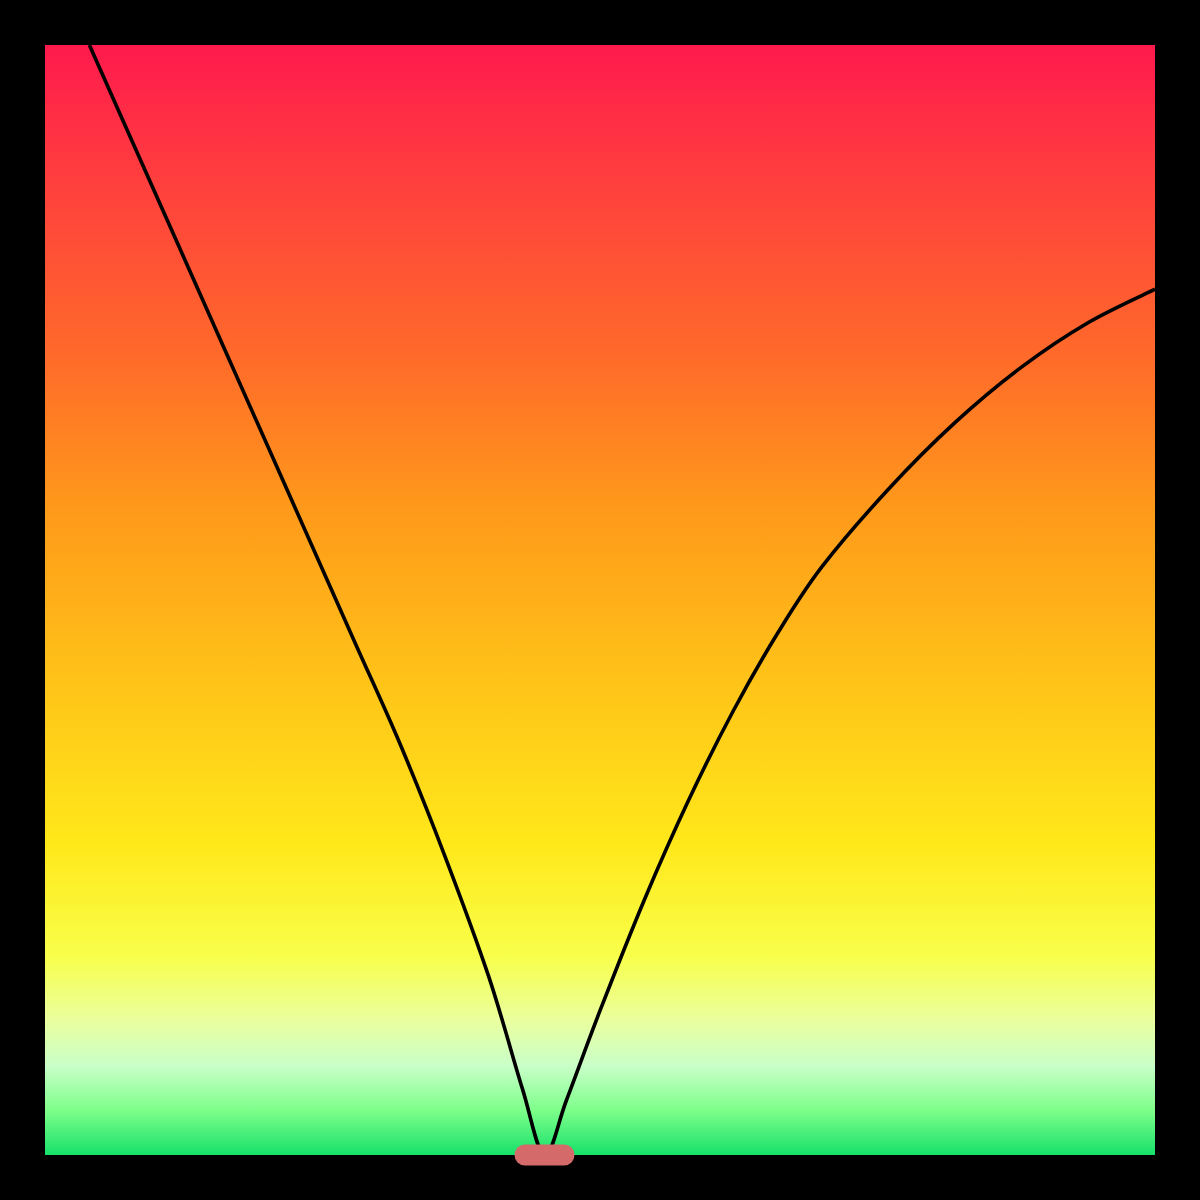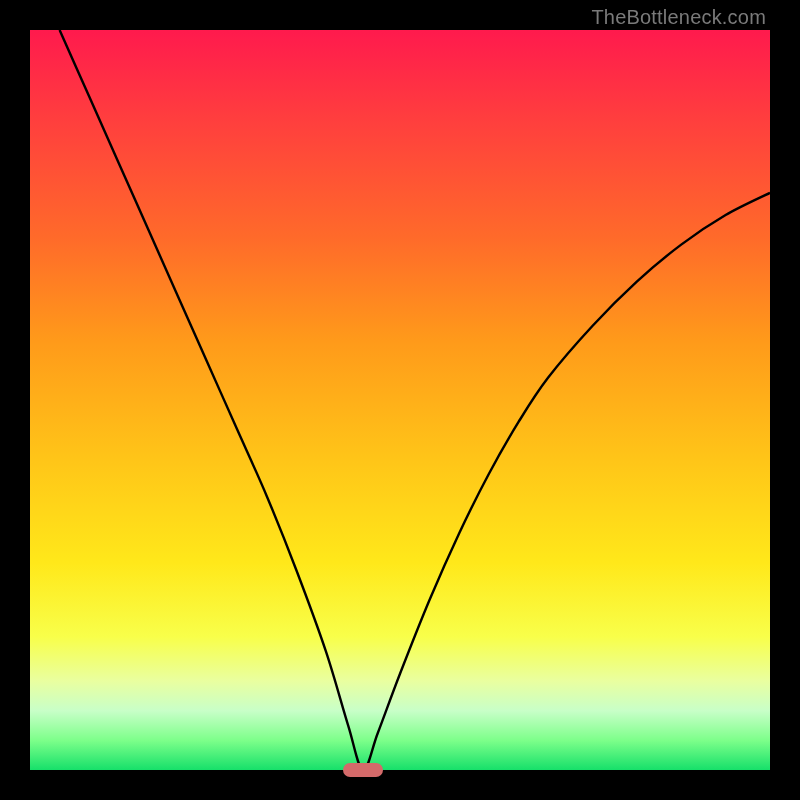--- a/index.html
+++ b/index.html
@@ -63,14 +63,13 @@
 </head>
 <body>
 
 <div class="frame">
   <div class="plot">
     <svg class="curves" viewBox="0 0 740 740" preserveAspectRatio="none">
       <path fill="none" stroke="#000" stroke-width="2.4" d="M 29.6 0 C 34.53333333333333 11.100000000000003, 49.333333333333336 44.40000000000002, 59.2 66.60000000000002 C 69.06666666666666 88.80000000000003, 78.93333333333334 111.00000000000004, 88.8 133.20000000000005 C 98.66666666666666 155.40000000000006, 108.53333333333333 177.60000000000008, 118.4 199.80000000000007 C 128.26666666666668 222.00000000000006, 138.13333333333333 244.2, 148 266.4 C 157.86666666666667 288.59999999999997, 167.73333333333332 310.79999999999995, 177.6 332.99999999999994 C 187.46666666666667 355.19999999999993, 197.33333333333334 377.4, 207.20000000000002 399.59999999999997 C 217.0666666666667 421.79999999999995, 226.93333333333334 442.76666666666665, 236.8 466.2 C 246.66666666666669 489.6333333333333, 256.5333333333333 514.3000000000001, 266.4 540.2 C 276.26666666666665 566.1, 287.3666666666667 595.7, 296 621.6 C 304.6333333333333 647.5, 312.0333333333333 675.8666666666667, 318.2 695.6 C 324.3666666666667 715.3333333333334, 328.06666666666666 738.7666666666667, 333 740 C 337.93333333333334 741.2333333333333, 341.63333333333327 719.0333333333333, 347.79999999999995 703 C 353.96666666666664 686.9666666666667, 361.3666666666667 666, 370 643.8 C 378.6333333333333 621.5999999999999, 389.73333333333335 593.2333333333332, 399.6 569.8 C 409.4666666666667 546.3666666666667, 419.3333333333333 524.1666666666666, 429.2 503.2 C 439.06666666666666 482.23333333333335, 448.93333333333334 462.5, 458.8 444 C 468.6666666666667 425.5, 478.53333333333336 408.2333333333334, 488.40000000000003 392.20000000000005 C 498.2666666666667 376.1666666666667, 505.6666666666667 363.8333333333333, 518 347.79999999999995 C 530.3333333333334 331.7666666666666, 547.6 312.0333333333333, 562.4 296 C 577.1999999999999 279.9666666666667, 592 265.16666666666663, 606.8 251.59999999999997 C 621.5999999999999 238.0333333333333, 636.4000000000001 225.70000000000002, 651.2 214.60000000000002 C 666 203.50000000000003, 680.8 193.63333333333335, 695.5999999999999 185 C 710.3999999999999 176.36666666666665, 732.6 166.49999999999997, 740 162.79999999999995"></path>
     </svg>
     <div class="marker" style="left: 333px; top: 740px;"></div>
   </div>
-  <div class="watermark">TheBottleneck.com</div>
 </div>
 
 </body></html>

